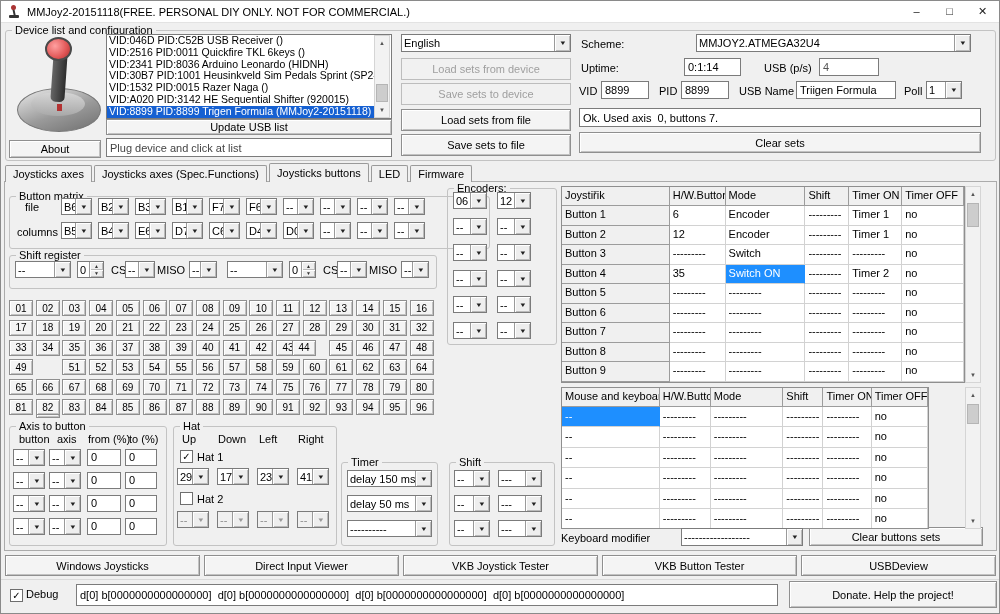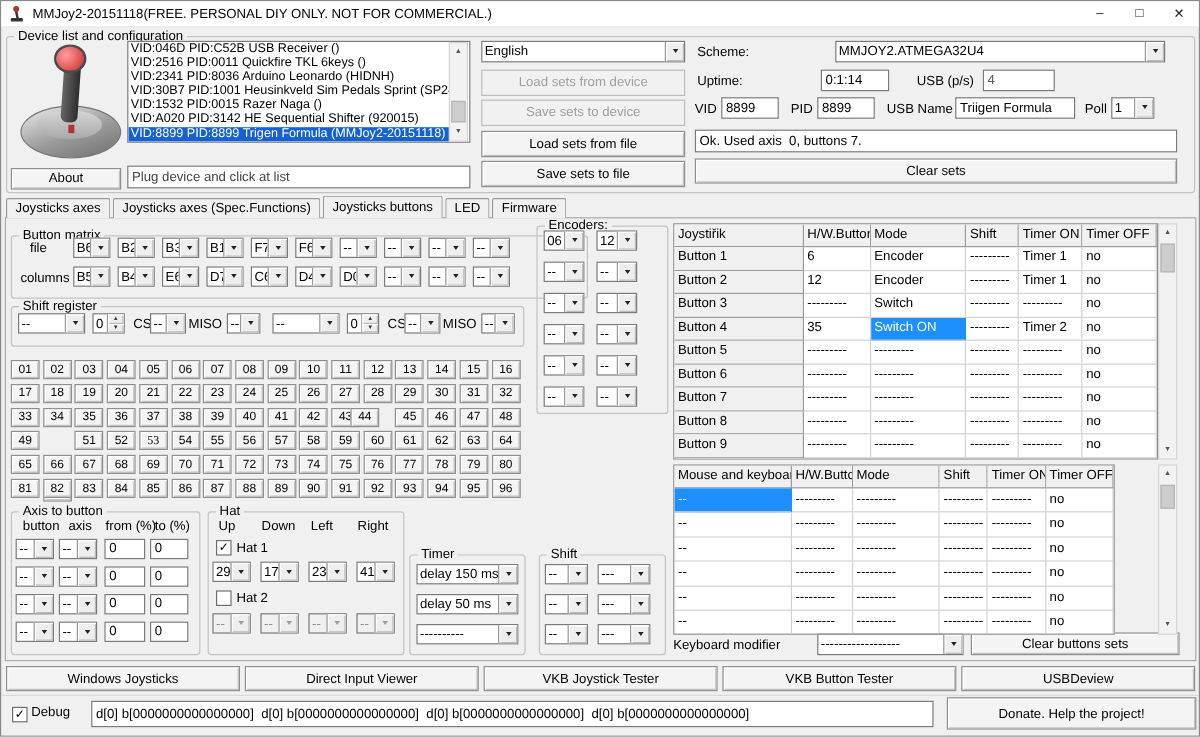--- a/index.html
+++ b/index.html
@@ -108,20 +108,21 @@
 
   <div class="listbox" id="device-list" style="left:105px;top:33px;width:286px;height:85px">
       <div class="li">VID:046D PID:C52B USB Receiver ()</div>
       <div class="li">VID:2516 PID:0011 Quickfire TKL 6keys ()</div>
       <div class="li">VID:2341 PID:8036 Arduino Leonardo (HIDNH)</div>
       <div class="li">VID:30B7 PID:1001 Heusinkveld Sim Pedals Sprint (SP248E36035</div>
       <div class="li">VID:1532 PID:0015 Razer Naga ()</div>
       <div class="li">VID:A020 PID:3142 HE Sequential Shifter (920015)</div>
       <div class="li sel">VID:8899 PID:8899 Trigen Formula (MMJoy2-20151118)</div>
     </div>
+  <div class="btn" style="left:105px;top:118px;width:286px;height:16px">Update USB list</div>
   <input class="tin" readonly="" style="left: 105px; top: 137px; width: 286px; height: 19px; color: rgb(68, 68, 68);" value="Plug device and click at list">
 
   <div class="btn disabled" style="left:400px;top:57px;width:170px;height:22px">Load sets from device</div>
   <div class="btn disabled" style="left:400px;top:82px;width:170px;height:22px">Save sets to device</div>
   <div class="btn" style="left:400px;top:108px;width:170px;height:22px">Load sets from file</div>
   <div class="btn" style="left:400px;top:133px;width:170px;height:22px">Save sets to file</div>
 
   <div class="lbl" style="left:580px;top:37px">Scheme:</div>
   <div class="lbl" style="left:580px;top:61px">Uptime:</div>
   <input class="tin" readonly="" style="left: 683px; top: 57px; width: 57px; height: 18px;" value="0:1:14">
@@ -434,21 +435,21 @@
     <div class="gbtn z2" style="left: 275px; top: 338.6px;">43</div>
     <div class="gbtn z2" style="left: 291px; top: 338.6px;">44</div>
     <div class="gbtn z2" style="left: 328.4px; top: 338.6px;">45</div>
     <div class="gbtn z2" style="left: 355.1px; top: 338.6px;">46</div>
     <div class="gbtn z2" style="left: 381.8px; top: 338.6px;">47</div>
     <div class="gbtn z2" style="left: 408.5px; top: 338.6px;">48</div>
     <div class="gbtn z2" style="left: 8px; top: 358.4px;">49</div>
     <div class="gbtn z2" style="left: 34.7px; top: 358.4px; margin-top: 43px;">50</div>
     <div class="gbtn z2" style="left: 61.4px; top: 358.4px;">51</div>
     <div class="gbtn z2" style="left: 88.1px; top: 358.4px;">52</div>
-    <div class="gbtn z2" style="left: 114.8px; top: 358.4px; font-family: Liberation Serif, serif;">53</div>
+    <div class="gbtn z2" style="left: 114.8px; top: 358.4px;">53</div>
     <div class="gbtn z2" style="left: 141.5px; top: 358.4px;">54</div>
     <div class="gbtn z2" style="left: 168.2px; top: 358.4px;">55</div>
     <div class="gbtn z2" style="left: 194.9px; top: 358.4px;">56</div>
     <div class="gbtn z2" style="left: 221.6px; top: 358.4px;">57</div>
     <div class="gbtn z2" style="left: 248.3px; top: 358.4px;">58</div>
     <div class="gbtn z2" style="left: 275px; top: 358.4px;">59</div>
     <div class="gbtn z2" style="left: 301.7px; top: 358.4px;">60</div>
     <div class="gbtn z2" style="left: 328.4px; top: 358.4px;">61</div>
     <div class="gbtn z2" style="left: 355.1px; top: 358.4px;">62</div>
     <div class="gbtn z2" style="left: 381.8px; top: 358.4px;">63</div>

